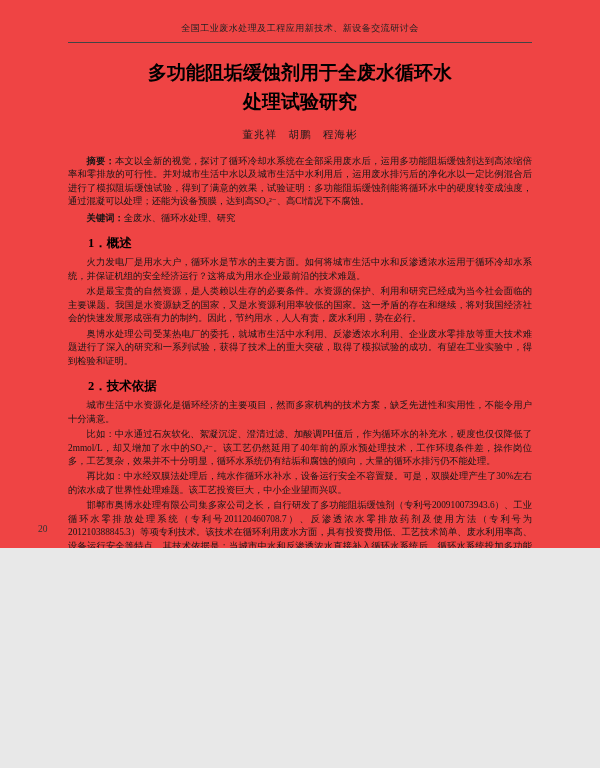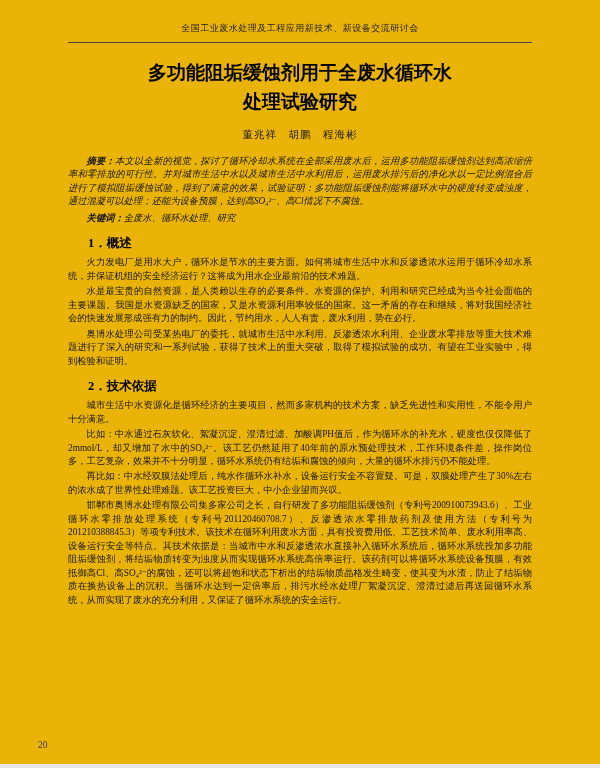--- a/index.html
+++ b/index.html
@@ -1,38 +1,38 @@
 <!DOCTYPE html>
 <html><head>
 <meta charset="utf-8">
 <style>
   html,body{margin:0;padding:0;background:#e8e8e8;}
   .page{
-    width:600px;height:764px;margin:0 auto;background:#eab308;
+    width:600px;height:548px;margin:0 auto;background:#ef4444;
     position:relative;overflow:hidden;color:#1a1a1a;
     font-family:"Liberation Serif","DejaVu Serif",serif;
     box-sizing:border-box;
   }
   .inner{padding:22px 68px 0 68px;}
   .conf-header{
     text-align:center;font-size:9px;letter-spacing:.5px;color:#222;
     padding-bottom:7px;border-bottom:1px solid #444;
   }
   .paper-title{
     margin-top:16px;text-align:center;font-size:19px;font-weight:bold;
     line-height:1.5;color:#000;
   }
   .authors{margin-top:12px;text-align:center;font-size:10.5px;letter-spacing:1px;}
   .affiliation{margin-top:3px;text-align:center;font-size:9px;color:#222;}
   .para{
     font-size:9.3px;line-height:1.45;text-align:justify;
     margin:0 0 2px 0;color:#161616;
   }
   .indent{text-indent:2em;}
-  .abstract-block{margin-top:13px;font-style:italic;}
+  .abstract-block{margin-top:13px;}
   .bold{font-weight:bold;}
   .kw-line{margin-top:3px;}
   .sec-heading{
     font-size:12.5px;font-weight:bold;color:#000;
     margin:10px 0 4px 0;text-indent:1.6em;
   }
   .page-number{
     position:absolute;left:38px;bottom:14px;font-size:9.5px;color:#333;
   }
 </style>

